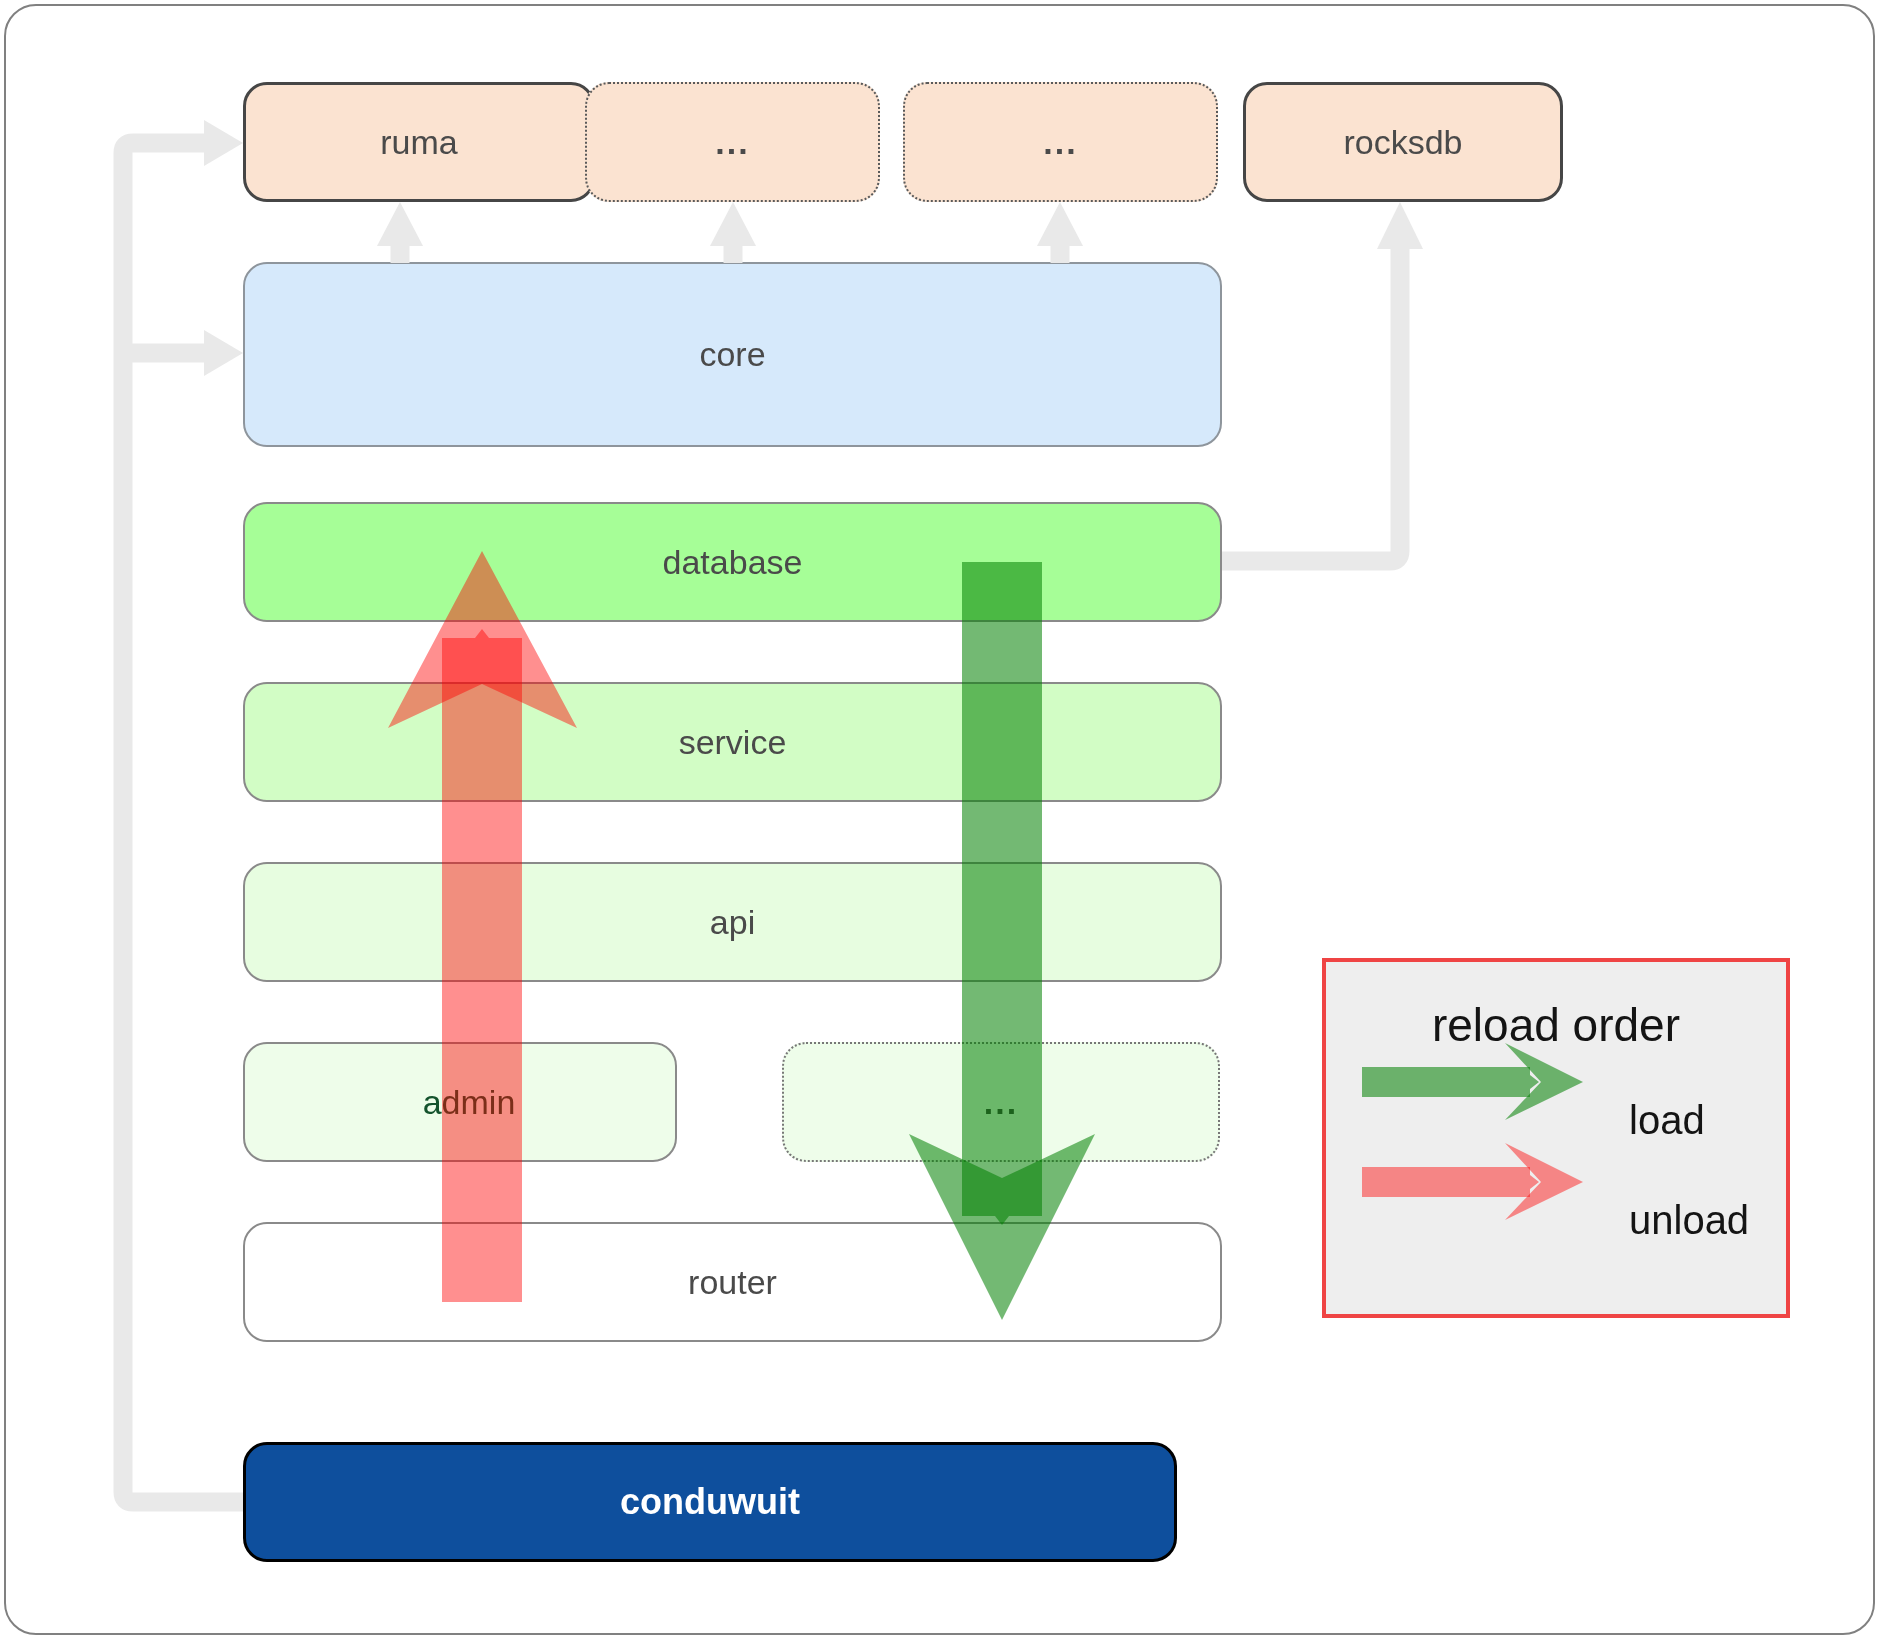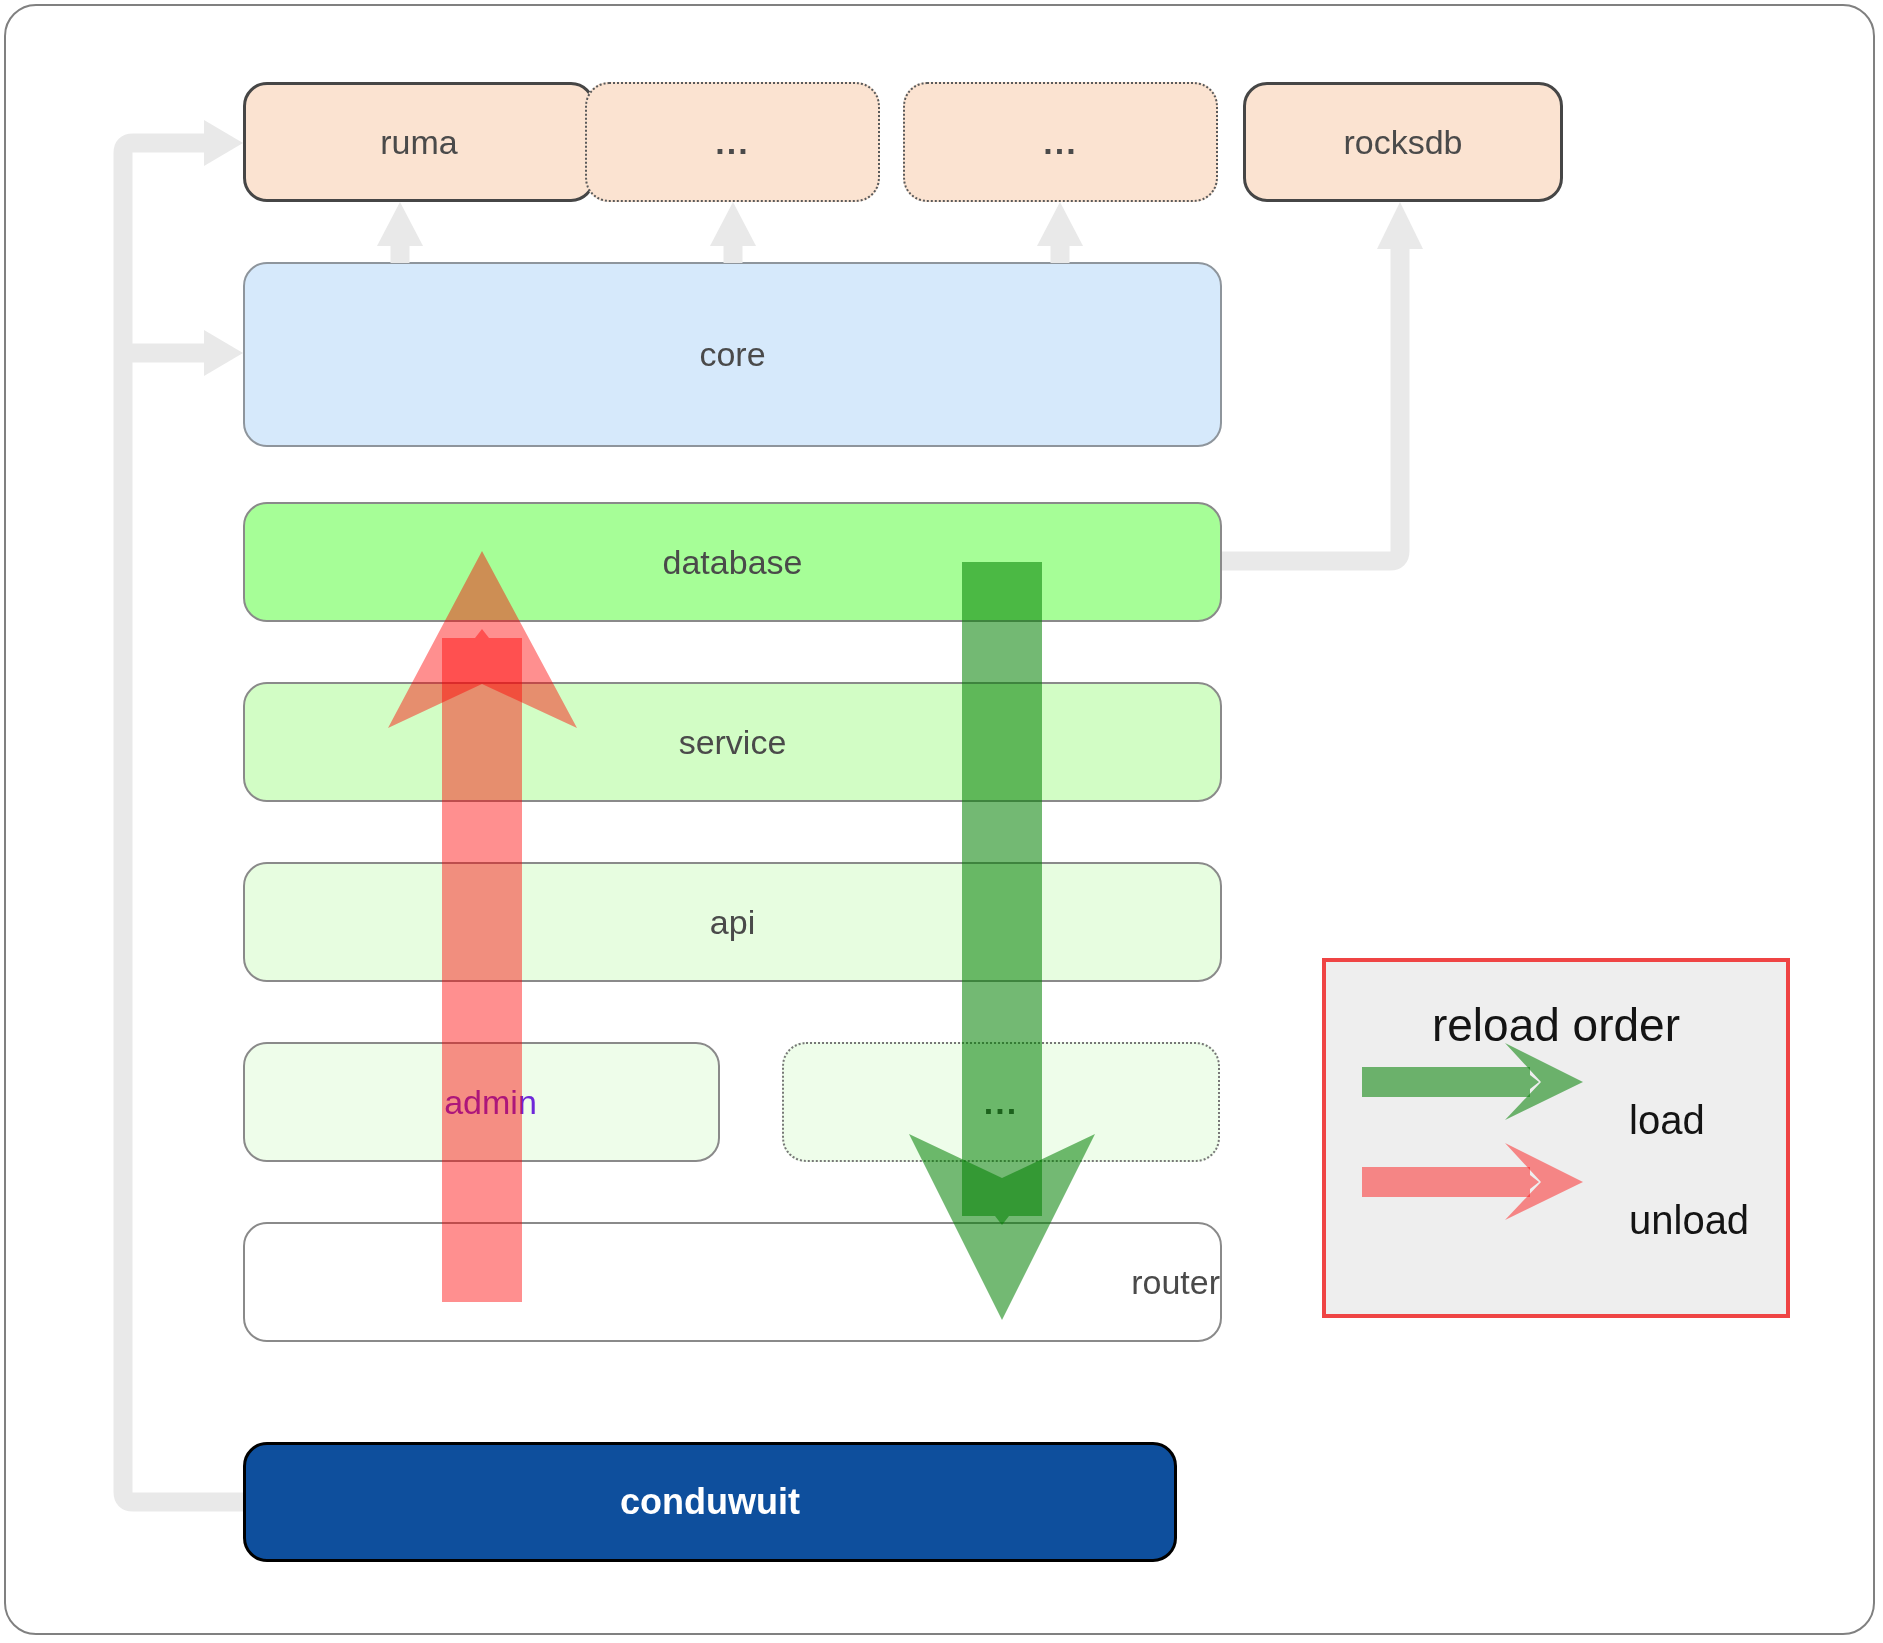--- a/index.html
+++ b/index.html
@@ -43,23 +43,23 @@
   #box-ruma      { left: 243px; top: 82px;  width: 352px; height: 120px; background: #fbe3d1; border: 3px solid #464646; }
   #box-e1        { left: 585px; top: 82px;  width: 295px; height: 120px; background: #fbe3d1; border: 2px dotted #5a5a5a; }
   #box-e2        { left: 903px; top: 82px;  width: 315px; height: 120px; background: #fbe3d1; border: 2px dotted #5a5a5a; }
   #box-rocksdb   { left: 1243px; top: 82px; width: 320px; height: 120px; background: #fbe3d1; border: 3px solid #464646; }
 
   
   #box-core      { left: 243px; top: 262px;  width: 979px; height: 185px; background: #d6e9fb; border: 2px solid #8e959c; }
   #box-database  { left: 243px; top: 502px;  width: 979px; height: 120px; background: #a6fe97; border: 2px solid #8a8a8a; }
   #box-service   { left: 243px; top: 682px;  width: 979px; height: 120px; background: #d2fdc5; border: 2px solid #8a8a8a; }
   #box-api       { left: 243px; top: 862px;  width: 979px; height: 120px; background: #e7fde0; border: 2px solid #8a8a8a; }
-  #box-admin     { left: 243px; top: 1042px; width: 477px; height: 120px; background: #eefdea; border: 2px solid #8a8a8a; color: #6d28d9; padding-left: 18px; }
+  #box-admin     { left: 243px; top: 1042px; width: 434px; height: 120px; background: #eefdea; border: 2px solid #8a8a8a; color: #14532d; padding-left: 18px; }
   #box-e3        { left: 782px; top: 1042px; width: 438px; height: 120px; background: #eefdea; border: 2px dotted #777777; color: #3f3f3f; }
-  #box-router    { left: 243px; top: 1222px; width: 979px; height: 120px; background: #ffffff; border: 2px solid #8a8a8a; justify-content: flex-end; }
+  #box-router    { left: 243px; top: 1222px; width: 979px; height: 120px; background: #ffffff; border: 2px solid #8a8a8a; }
   #box-conduwuit { left: 243px; top: 1442px; width: 934px; height: 120px; background: #0e4f9d; border: 3px solid #000000;
                    color: #ffffff; font-weight: 700; font-size: 36px; }
 
   
   #legend {
     position: absolute;
     left: 1322px; top: 922px;
     width: 468px; height: 360px;
     background: #eeeeee;
     border: 4px solid #ef4444;

